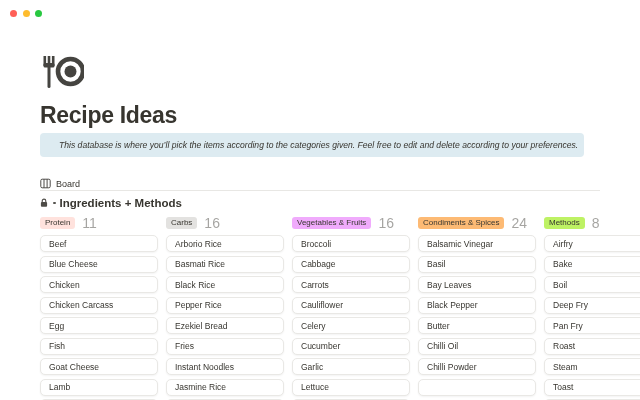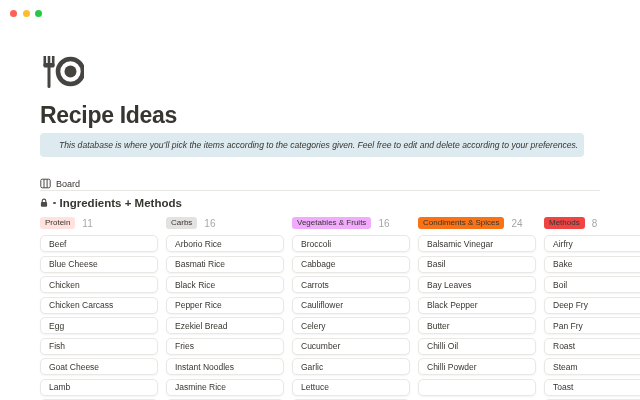--- a/index.html
+++ b/index.html
@@ -42,21 +42,21 @@
   .lock-dot { width: 2.5px; height: 2.5px; border-radius: 50%; background: #55534e; margin-left: 1px; }
 
   
   .board { position: absolute; top: 217px; left: 40px; display: flex; gap: 8px; }
   .column { width: 118px; flex: none; }
   .col-header { height: 12px; display: flex; align-items: center; gap: 7px; margin-bottom: 6px; }
   .pill {
     font-size: 8px; font-weight: 500; color: #37352f;
     padding: 2px 5px; border-radius: 3px; line-height: 1; white-space: nowrap; text-align: right;
   }
-  .count { font-size: 10px; color: rgba(55,53,47,0.45); }
+  .count { font-size: 14px; color: rgba(55,53,47,0.45); }
   .card {
     height: 17px; margin-bottom: 3.5px;
     background: #fff; border: 1px solid #e9e8e5; border-radius: 5px;
     box-shadow: 0 1px 2px rgba(15,15,15,0.05);
     display: flex; align-items: center; padding: 0 8px;
     font-size: 8.5px; color: #37352f; white-space: nowrap; overflow: hidden;
     cursor: pointer;
   }
 </style>
 </head>
@@ -160,35 +160,35 @@
       <div class="card">Carrots</div>
       <div class="card">Cauliflower</div>
       <div class="card">Celery</div>
       <div class="card">Cucumber</div>
       <div class="card">Garlic</div>
       <div class="card">Lettuce</div>
       <div class="card"></div>
     </div>
     <div class="column">
       <div class="col-header">
-        <span class="pill" style="background: #f97316;">Condiments &amp; Spices</span>
+        <span class="pill" style="background: #fdba74;">Condiments &amp; Spices</span>
         <span class="count">24</span>
       </div>
       <div class="card">Balsamic Vinegar</div>
       <div class="card">Basil</div>
       <div class="card">Bay Leaves</div>
       <div class="card">Black Pepper</div>
       <div class="card">Butter</div>
       <div class="card">Chilli Oil</div>
       <div class="card">Chilli Powder</div>
       <div class="card"></div>
     </div>
     <div class="column">
       <div class="col-header">
-        <span class="pill" style="background: #ef4444;">Methods</span>
+        <span class="pill" style="background: #bef264;">Methods</span>
         <span class="count">8</span>
       </div>
       <div class="card">Airfry</div>
       <div class="card">Bake</div>
       <div class="card">Boil</div>
       <div class="card">Deep Fry</div>
       <div class="card">Pan Fry</div>
       <div class="card">Roast</div>
       <div class="card">Steam</div>
       <div class="card">Toast</div>

